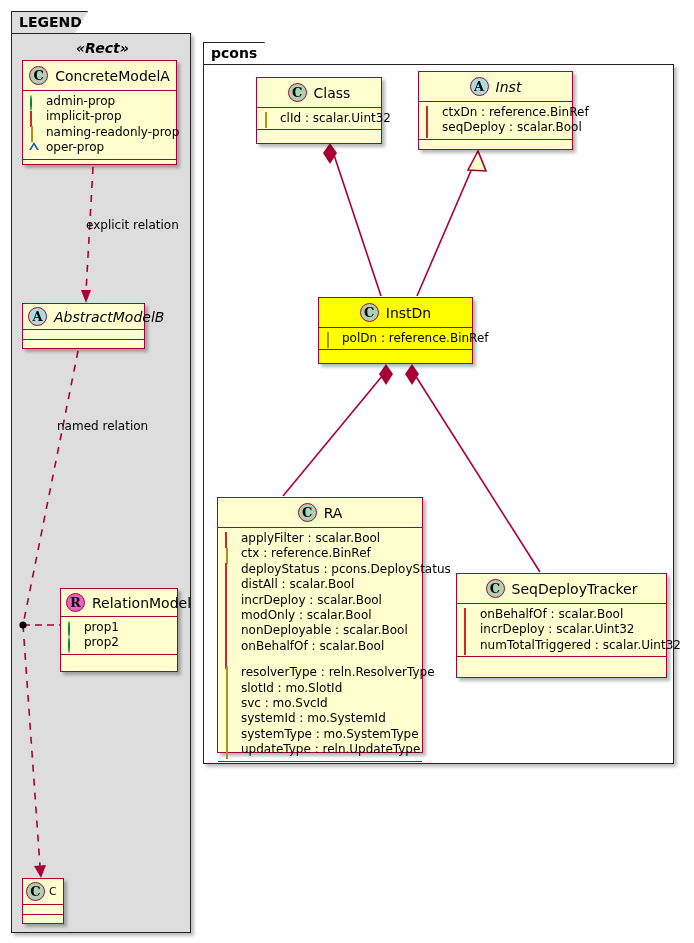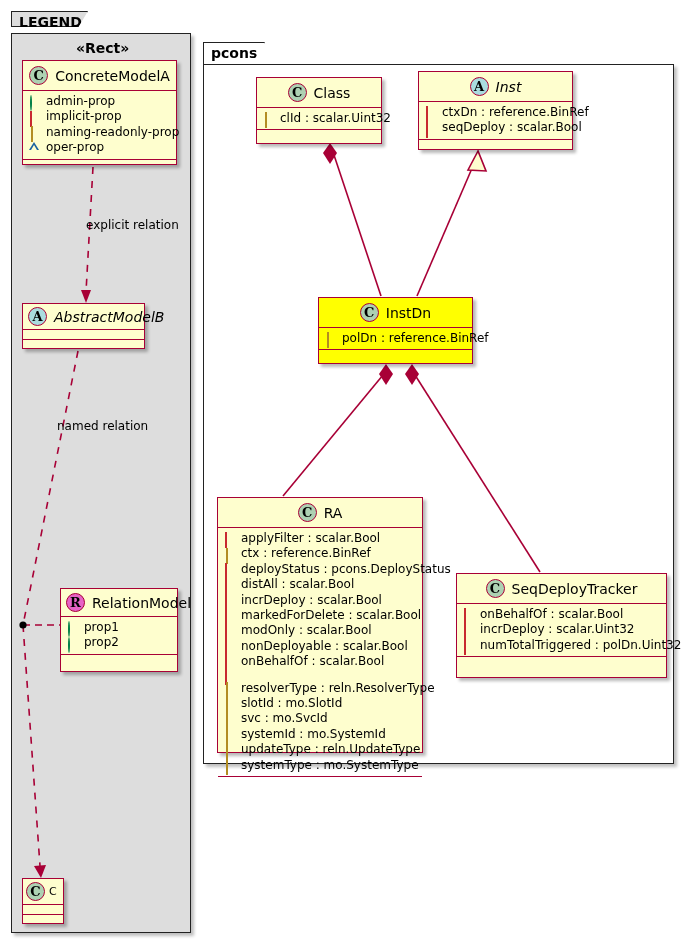--- a/index.html
+++ b/index.html
@@ -70,20 +70,21 @@
   }
   .pkg-pcons .pkg-body {
     background: #ffffff;
     box-shadow: 3px 3px 3px rgba(0,0,0,0.25);
   }
 
   
   .stereotype {
     position: absolute;
     font-size: 14px;
+    font-style: italic;
     font-weight: bold;
     color: #000000;
     white-space: nowrap;
   }
 
   
   .uml-class {
     position: absolute;
     box-sizing: border-box;
     border: 1.5px solid #A80036;
@@ -214,21 +215,21 @@
     white-space: nowrap;
     z-index: 4;
   }
 </style>
 </head>
 <body>
 
 <div id="canvas">
 
   <div class="package pkg-legend">
-    <div class="pkg-tab" style="left:11px; top:11px; width:77px; height:16px;">LEGEND</div>
+    <div class="pkg-tab" style="left:11px; top:11px; width:77px; height:23px;">LEGEND</div>
     <div class="pkg-body" style="left:11px; top:33px; width:180px; height:900px;"></div>
   </div>
 
   <div class="stereotype" style="left:76px; top:40px;">«Rect»</div>
 
   <div class="uml-class" style="left:22px; top:60px; width:155px; height:105px;">
     <div class="title-row">
       <span class="badge badge-class">C</span>
       <span class="cname">ConcreteModelA</span>
     </div>
@@ -364,24 +365,20 @@
       <div class="attr">
         <span class="vis"><span class="vis-square"></span></span>
         <span>distAll : scalar.Bool</span>
       </div>
       <div class="attr">
         <span class="vis"><span class="vis-square"></span></span>
         <span>incrDeploy : scalar.Bool</span>
       </div>
       <div class="attr">
         <span class="vis"><span class="vis-square"></span></span>
-        <span>markedForDelete : scalar.Bool</span>
-      </div>
-      <div class="attr">
-        <span class="vis"><span class="vis-square"></span></span>
         <span>modOnly : scalar.Bool</span>
       </div>
       <div class="attr">
         <span class="vis"><span class="vis-square"></span></span>
         <span>nonDeployable : scalar.Bool</span>
       </div>
       <div class="attr">
         <span class="vis"><span class="vis-square"></span></span>
         <span>onBehalfOf : scalar.Bool</span>
       </div>
@@ -399,47 +396,47 @@
       <div class="attr">
         <span class="vis"><span class="vis-diamond"></span></span>
         <span>svc : mo.SvcId</span>
       </div>
       <div class="attr">
         <span class="vis"><span class="vis-diamond"></span></span>
         <span>systemId : mo.SystemId</span>
       </div>
       <div class="attr">
         <span class="vis"><span class="vis-diamond"></span></span>
+        <span>systemType : mo.SystemType</span>
+      </div>
+      <div class="attr">
+        <span class="vis"><span class="vis-diamond"></span></span>
         <span>updateType : reln.UpdateType</span>
       </div>
-      <div class="attr">
-        <span class="vis"><span class="vis-diamond"></span></span>
-        <span>systemType : mo.SystemType</span>
-      </div>
     </div>
     <div class="method-row"></div>
   </div>
 
   <div class="uml-class" style="left:456px; top:573px; width:211px; height:105px;">
     <div class="title-row">
       <span class="badge badge-class">C</span>
       <span class="cname">SeqDeployTracker</span>
     </div>
     <div class="attr-row">
       <div class="attr">
         <span class="vis"><span class="vis-square"></span></span>
         <span>onBehalfOf : scalar.Bool</span>
       </div>
       <div class="attr">
         <span class="vis"><span class="vis-square"></span></span>
         <span>incrDeploy : scalar.Uint32</span>
       </div>
       <div class="attr">
         <span class="vis"><span class="vis-square"></span></span>
-        <span>numTotalTriggered : polDn.Uint32</span>
+        <span>numTotalTriggered : scalar.Uint32</span>
       </div>
     </div>
     <div class="method-row"></div>
   </div>
 
   <svg class="edges" viewBox="0 0 694 943">
 
     <g>
       <line x1="93" y1="167" x2="86" y2="292" stroke="#A80036" stroke-width="1.6" stroke-dasharray="7,7"></line>
       <polygon points="86,303 81,290 91,290" fill="#A80036"></polygon>

